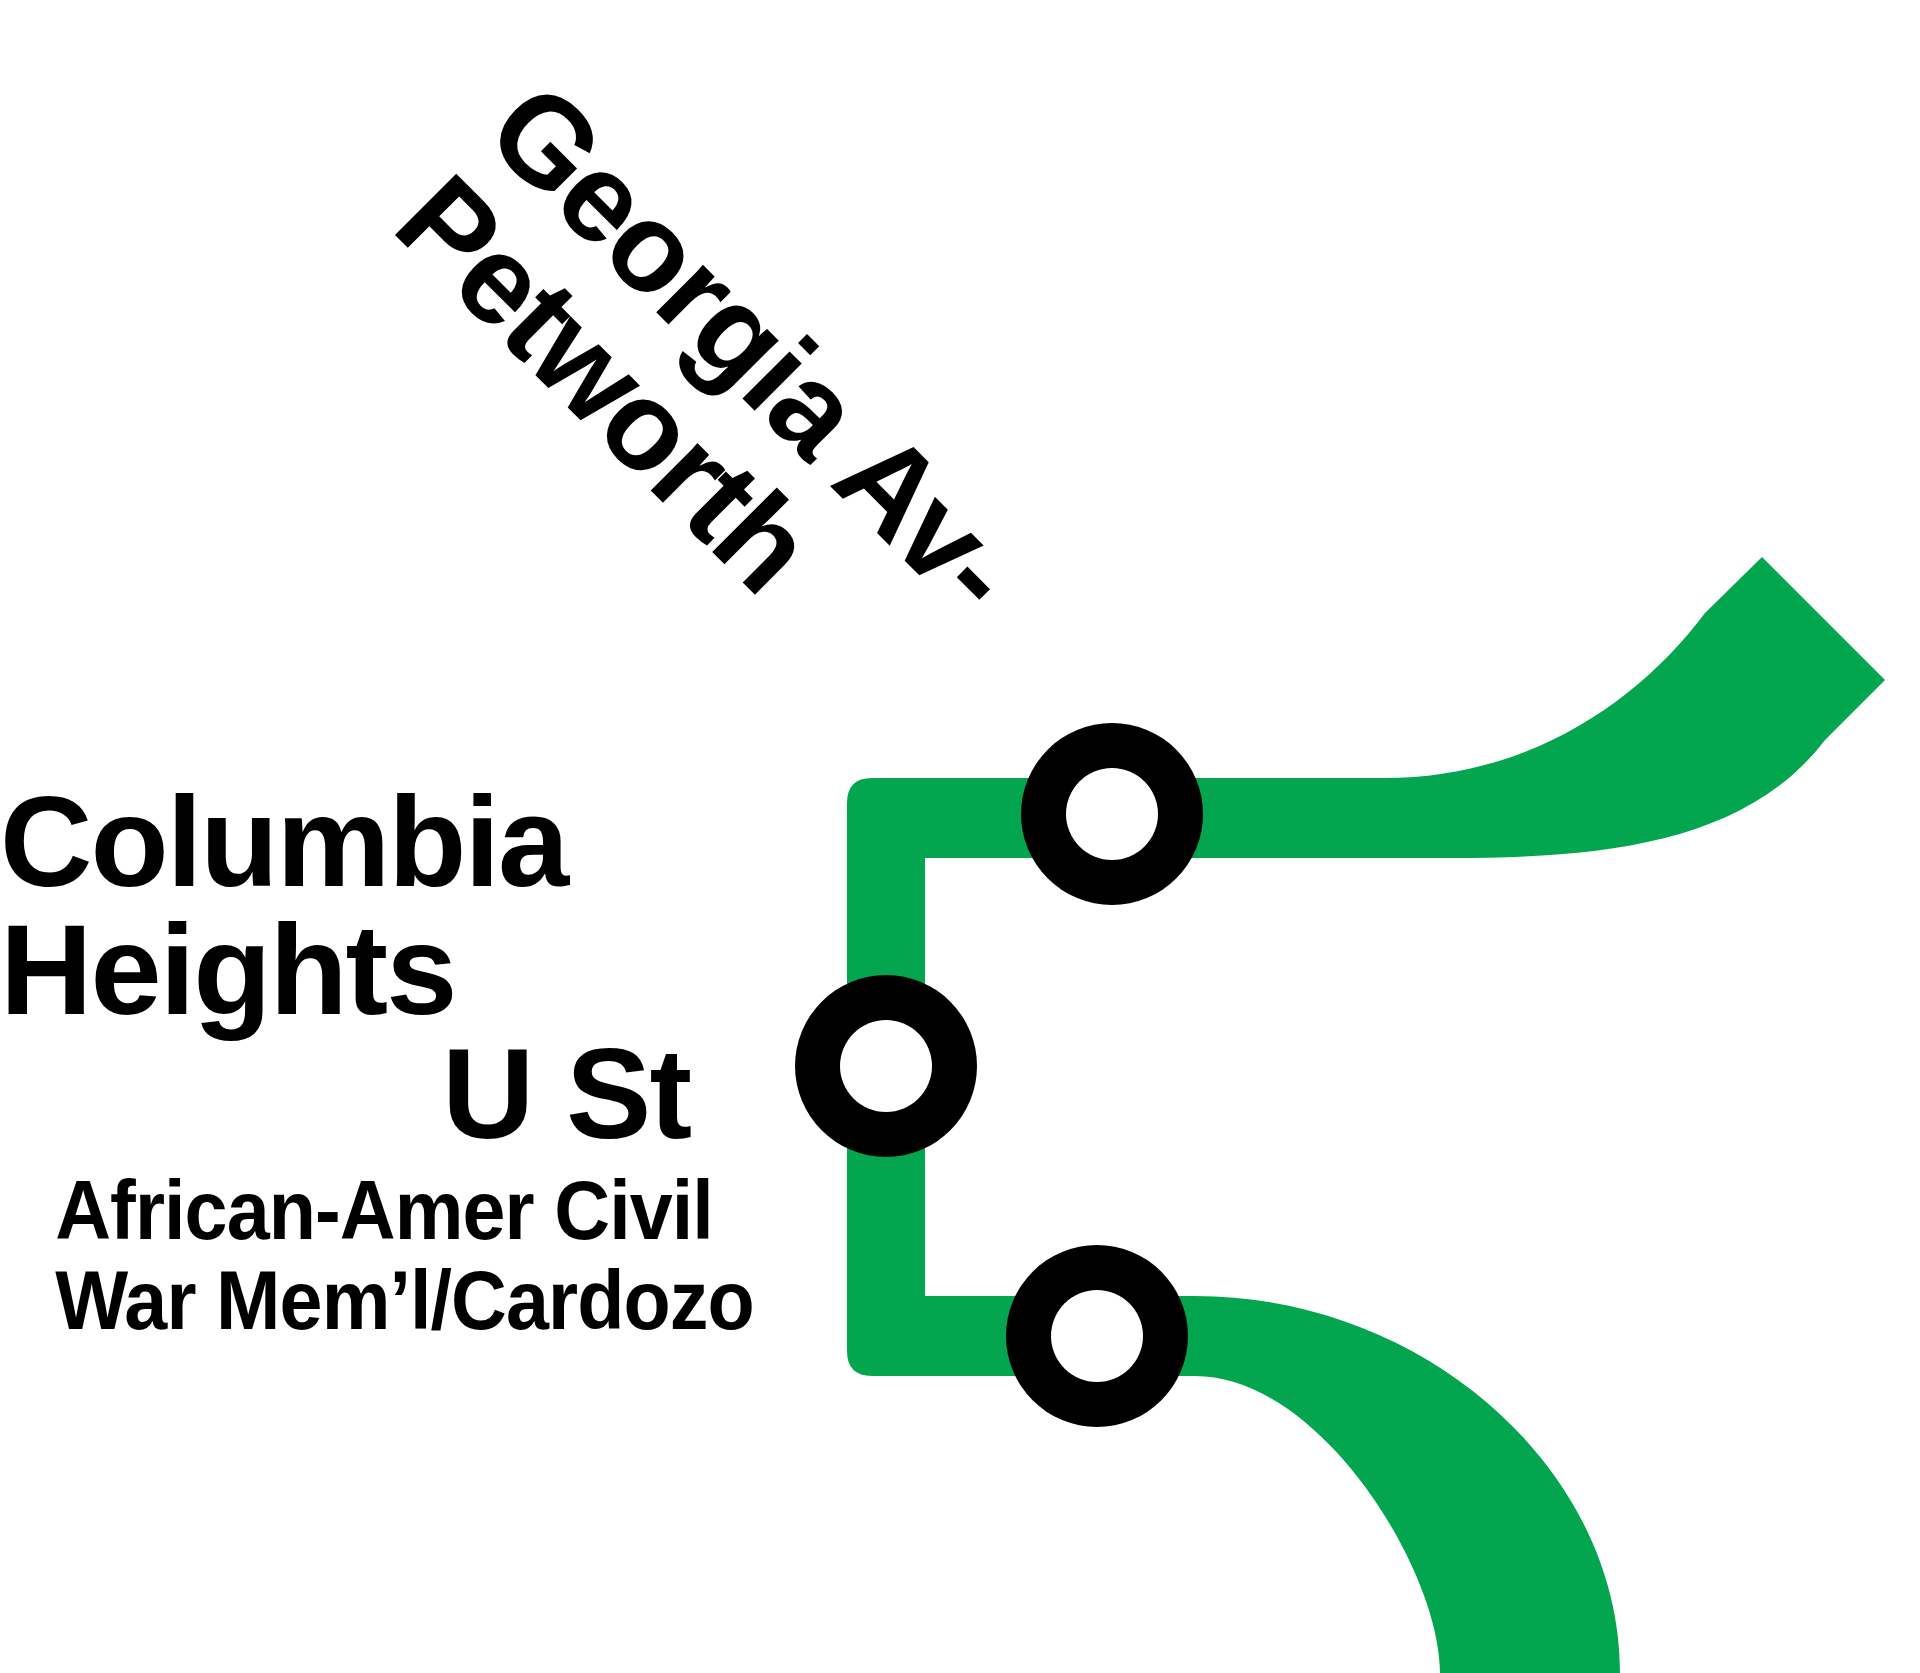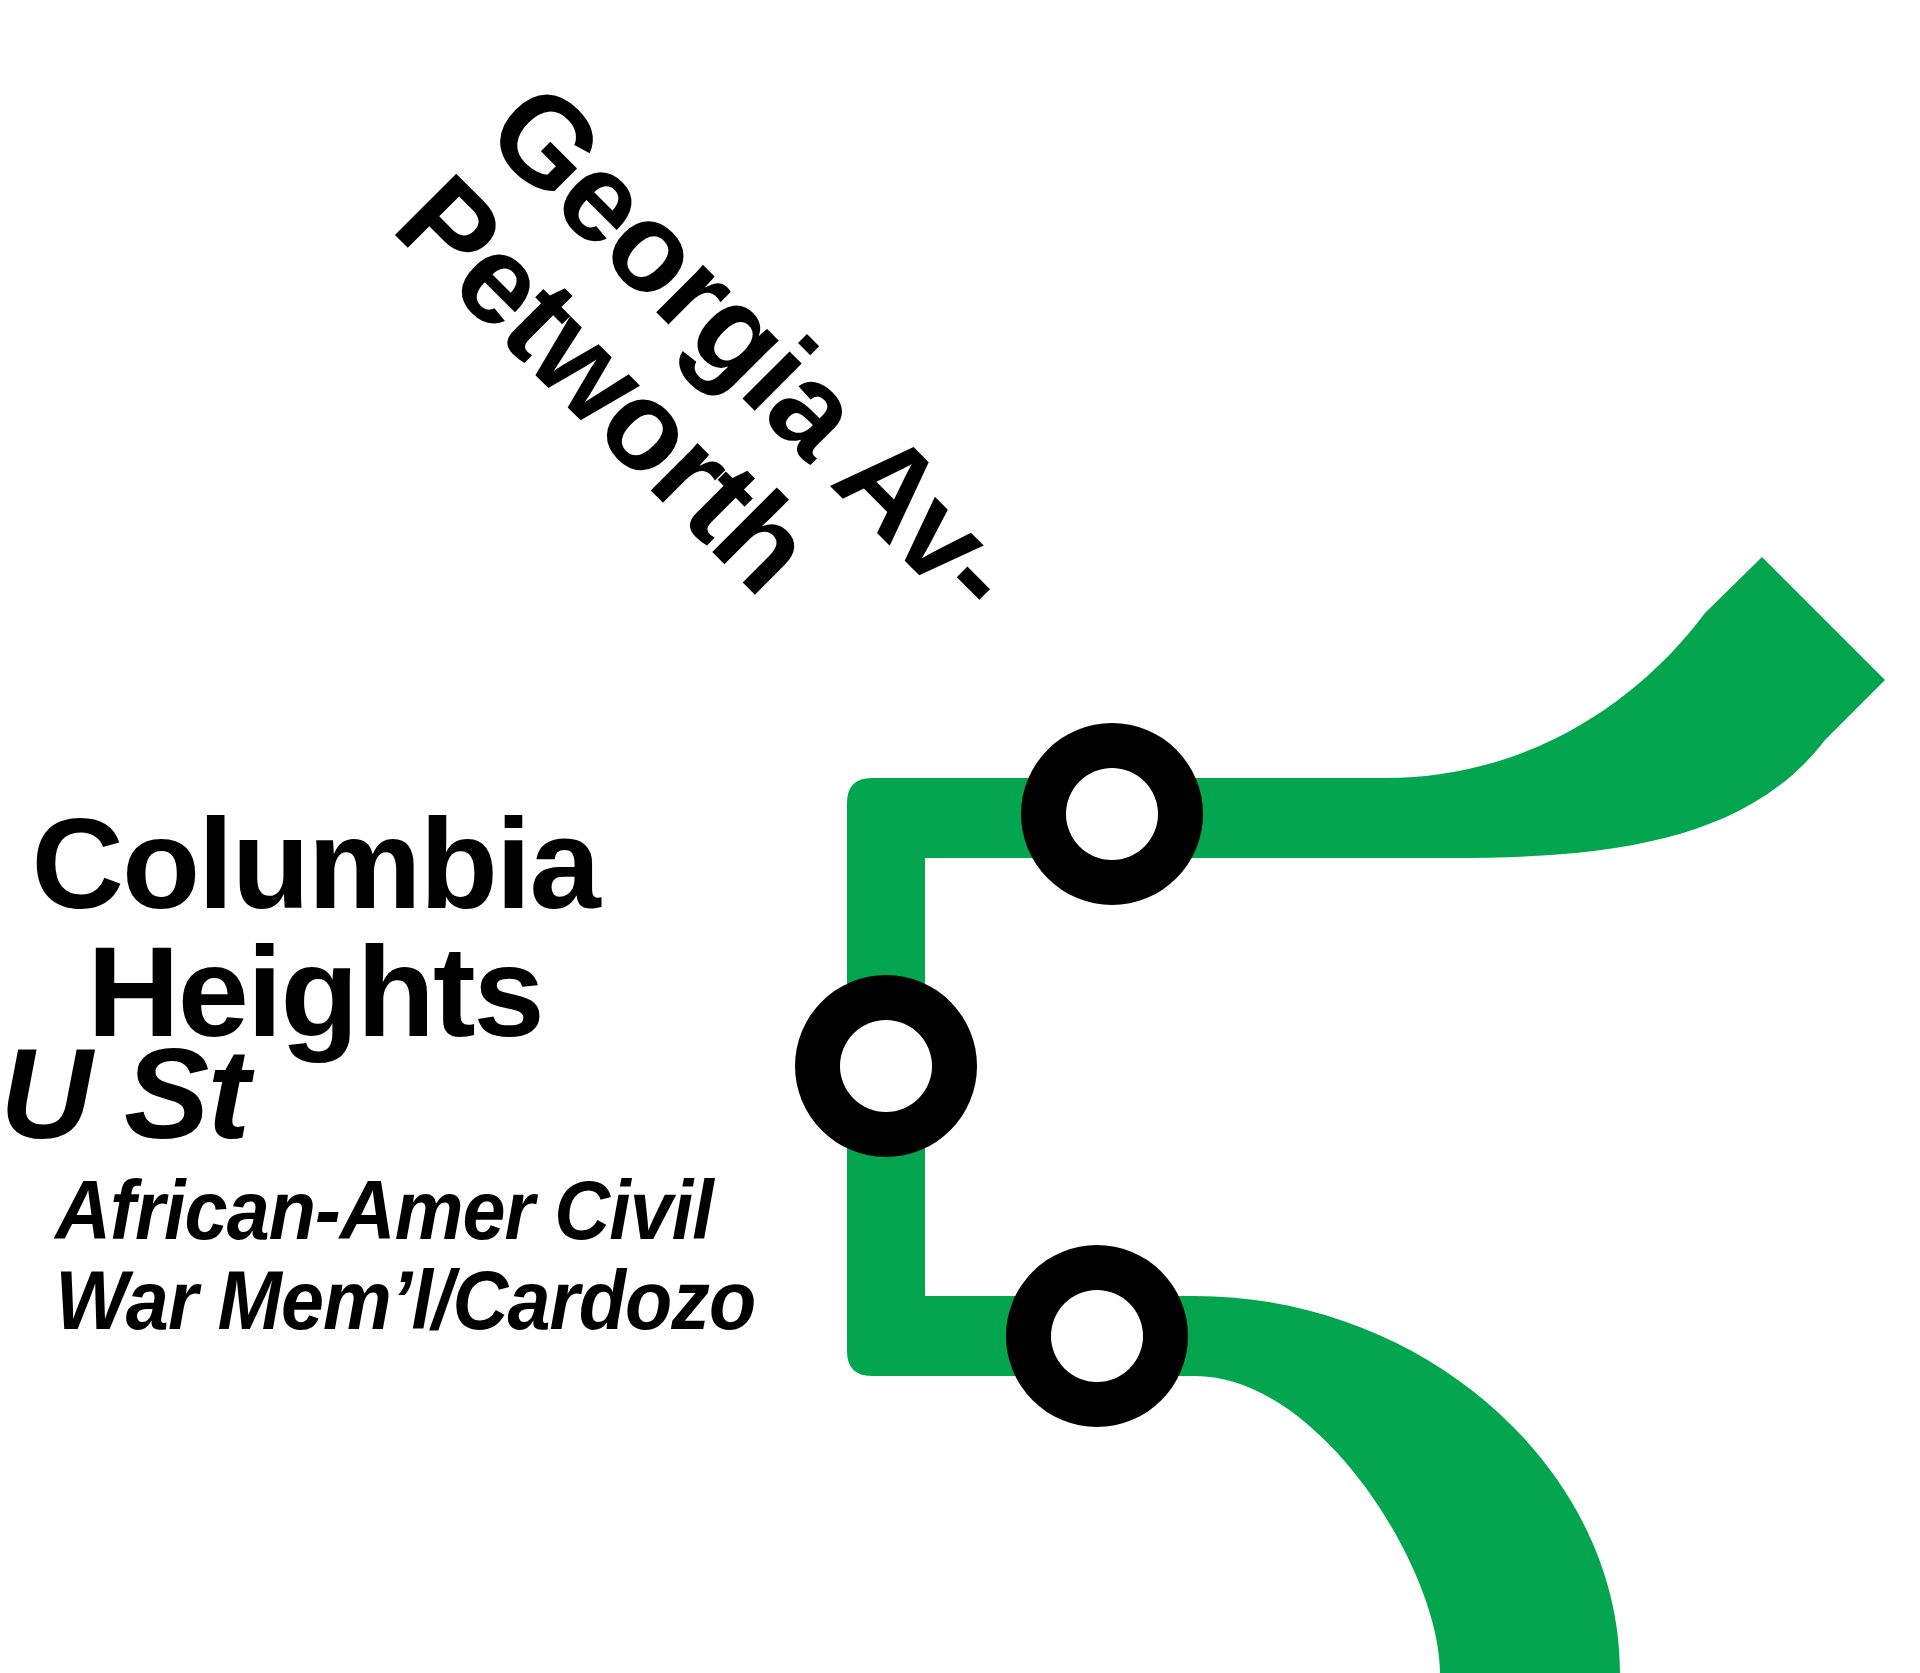--- a/index.html
+++ b/index.html
@@ -43,37 +43,37 @@
   #label-georgia-av-petworth .ln {
     display: block;
     font-size: 126px;
     letter-spacing: -2px;
     margin-bottom: 4px;
   }
 
   
   #label-columbia-heights {
     left: 0px;
-    top: 800px;
+    top: 778px;
     width: 630px;
-    text-align: center;
+    text-align: left;
   }
   #label-columbia-heights .ln {
     display: block;
     font-size: 128px;
     letter-spacing: -2px;
   }
   #label-columbia-heights .ln + .ln { margin-top: 0; }
 
   
   #label-u-st {
     left: 0px;
     top: 1030px;
     width: 690px;
-    font-style: italic;
+    text-align: right;
   }
   #label-u-st .primary {
     display: block;
     font-size: 128px;
     letter-spacing: -2px;
   }
   #label-u-st .sub {
     display: block;
     font-size: 84px;
     letter-spacing: -1px;

